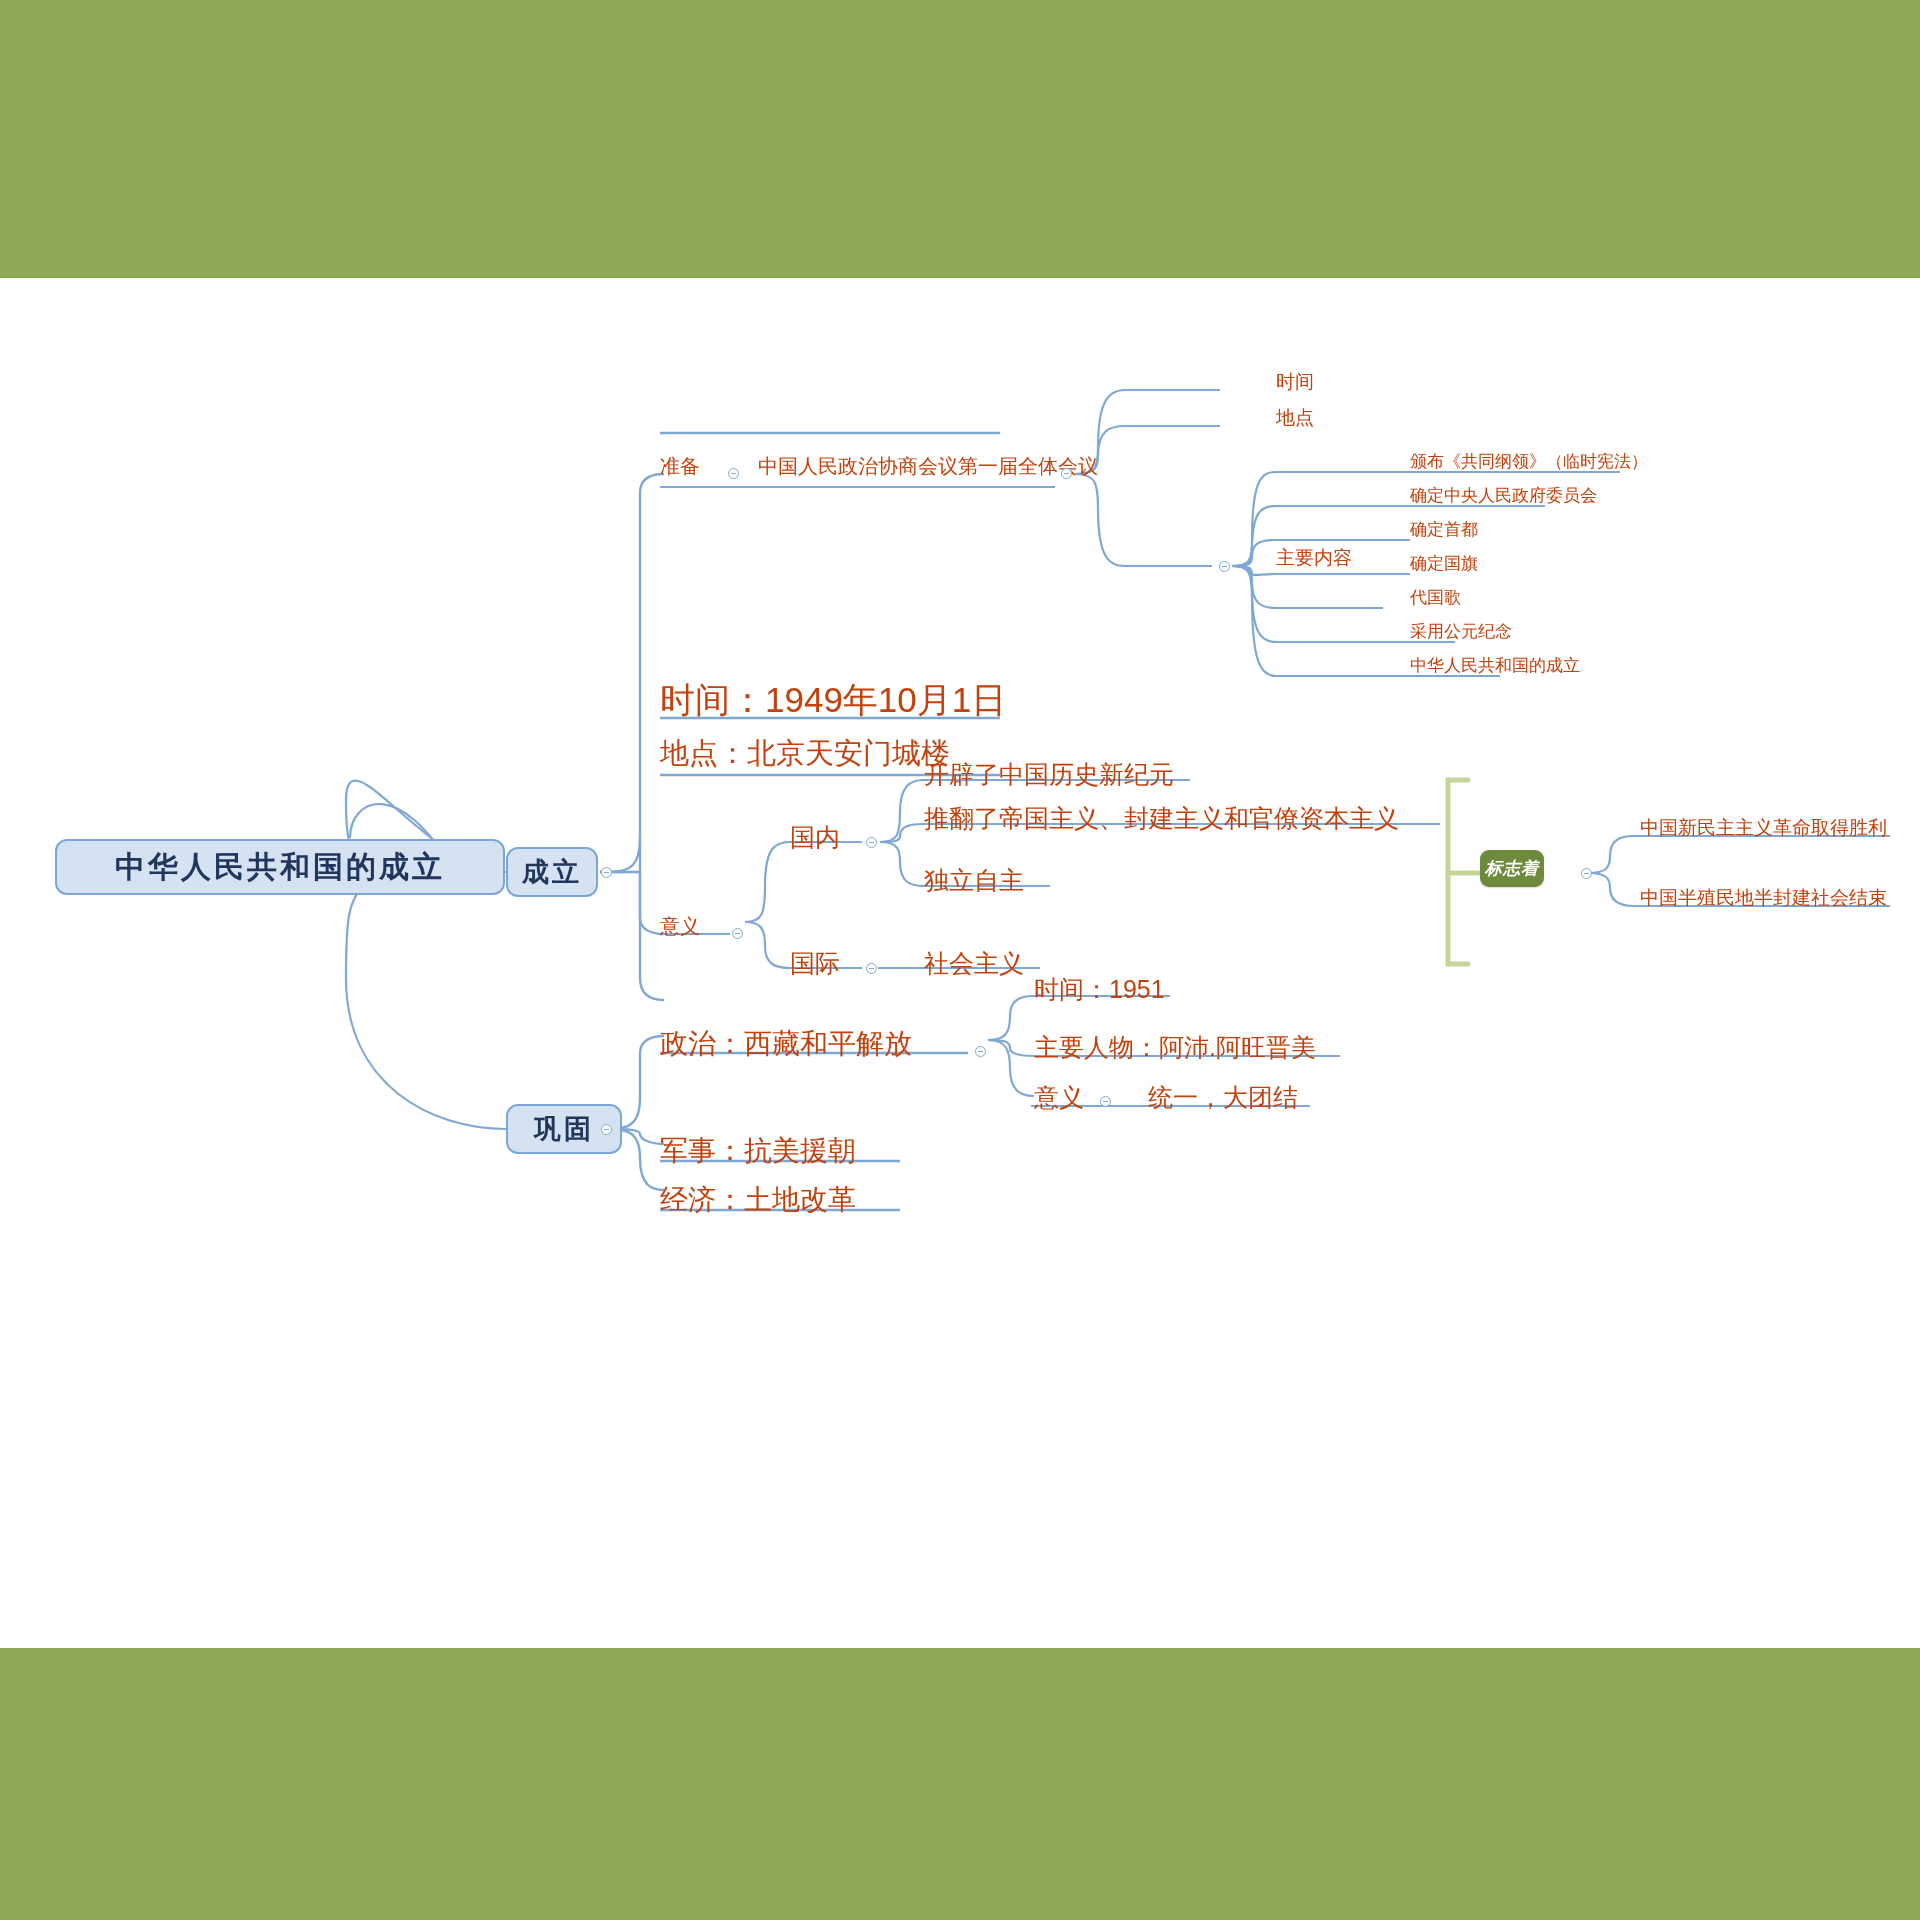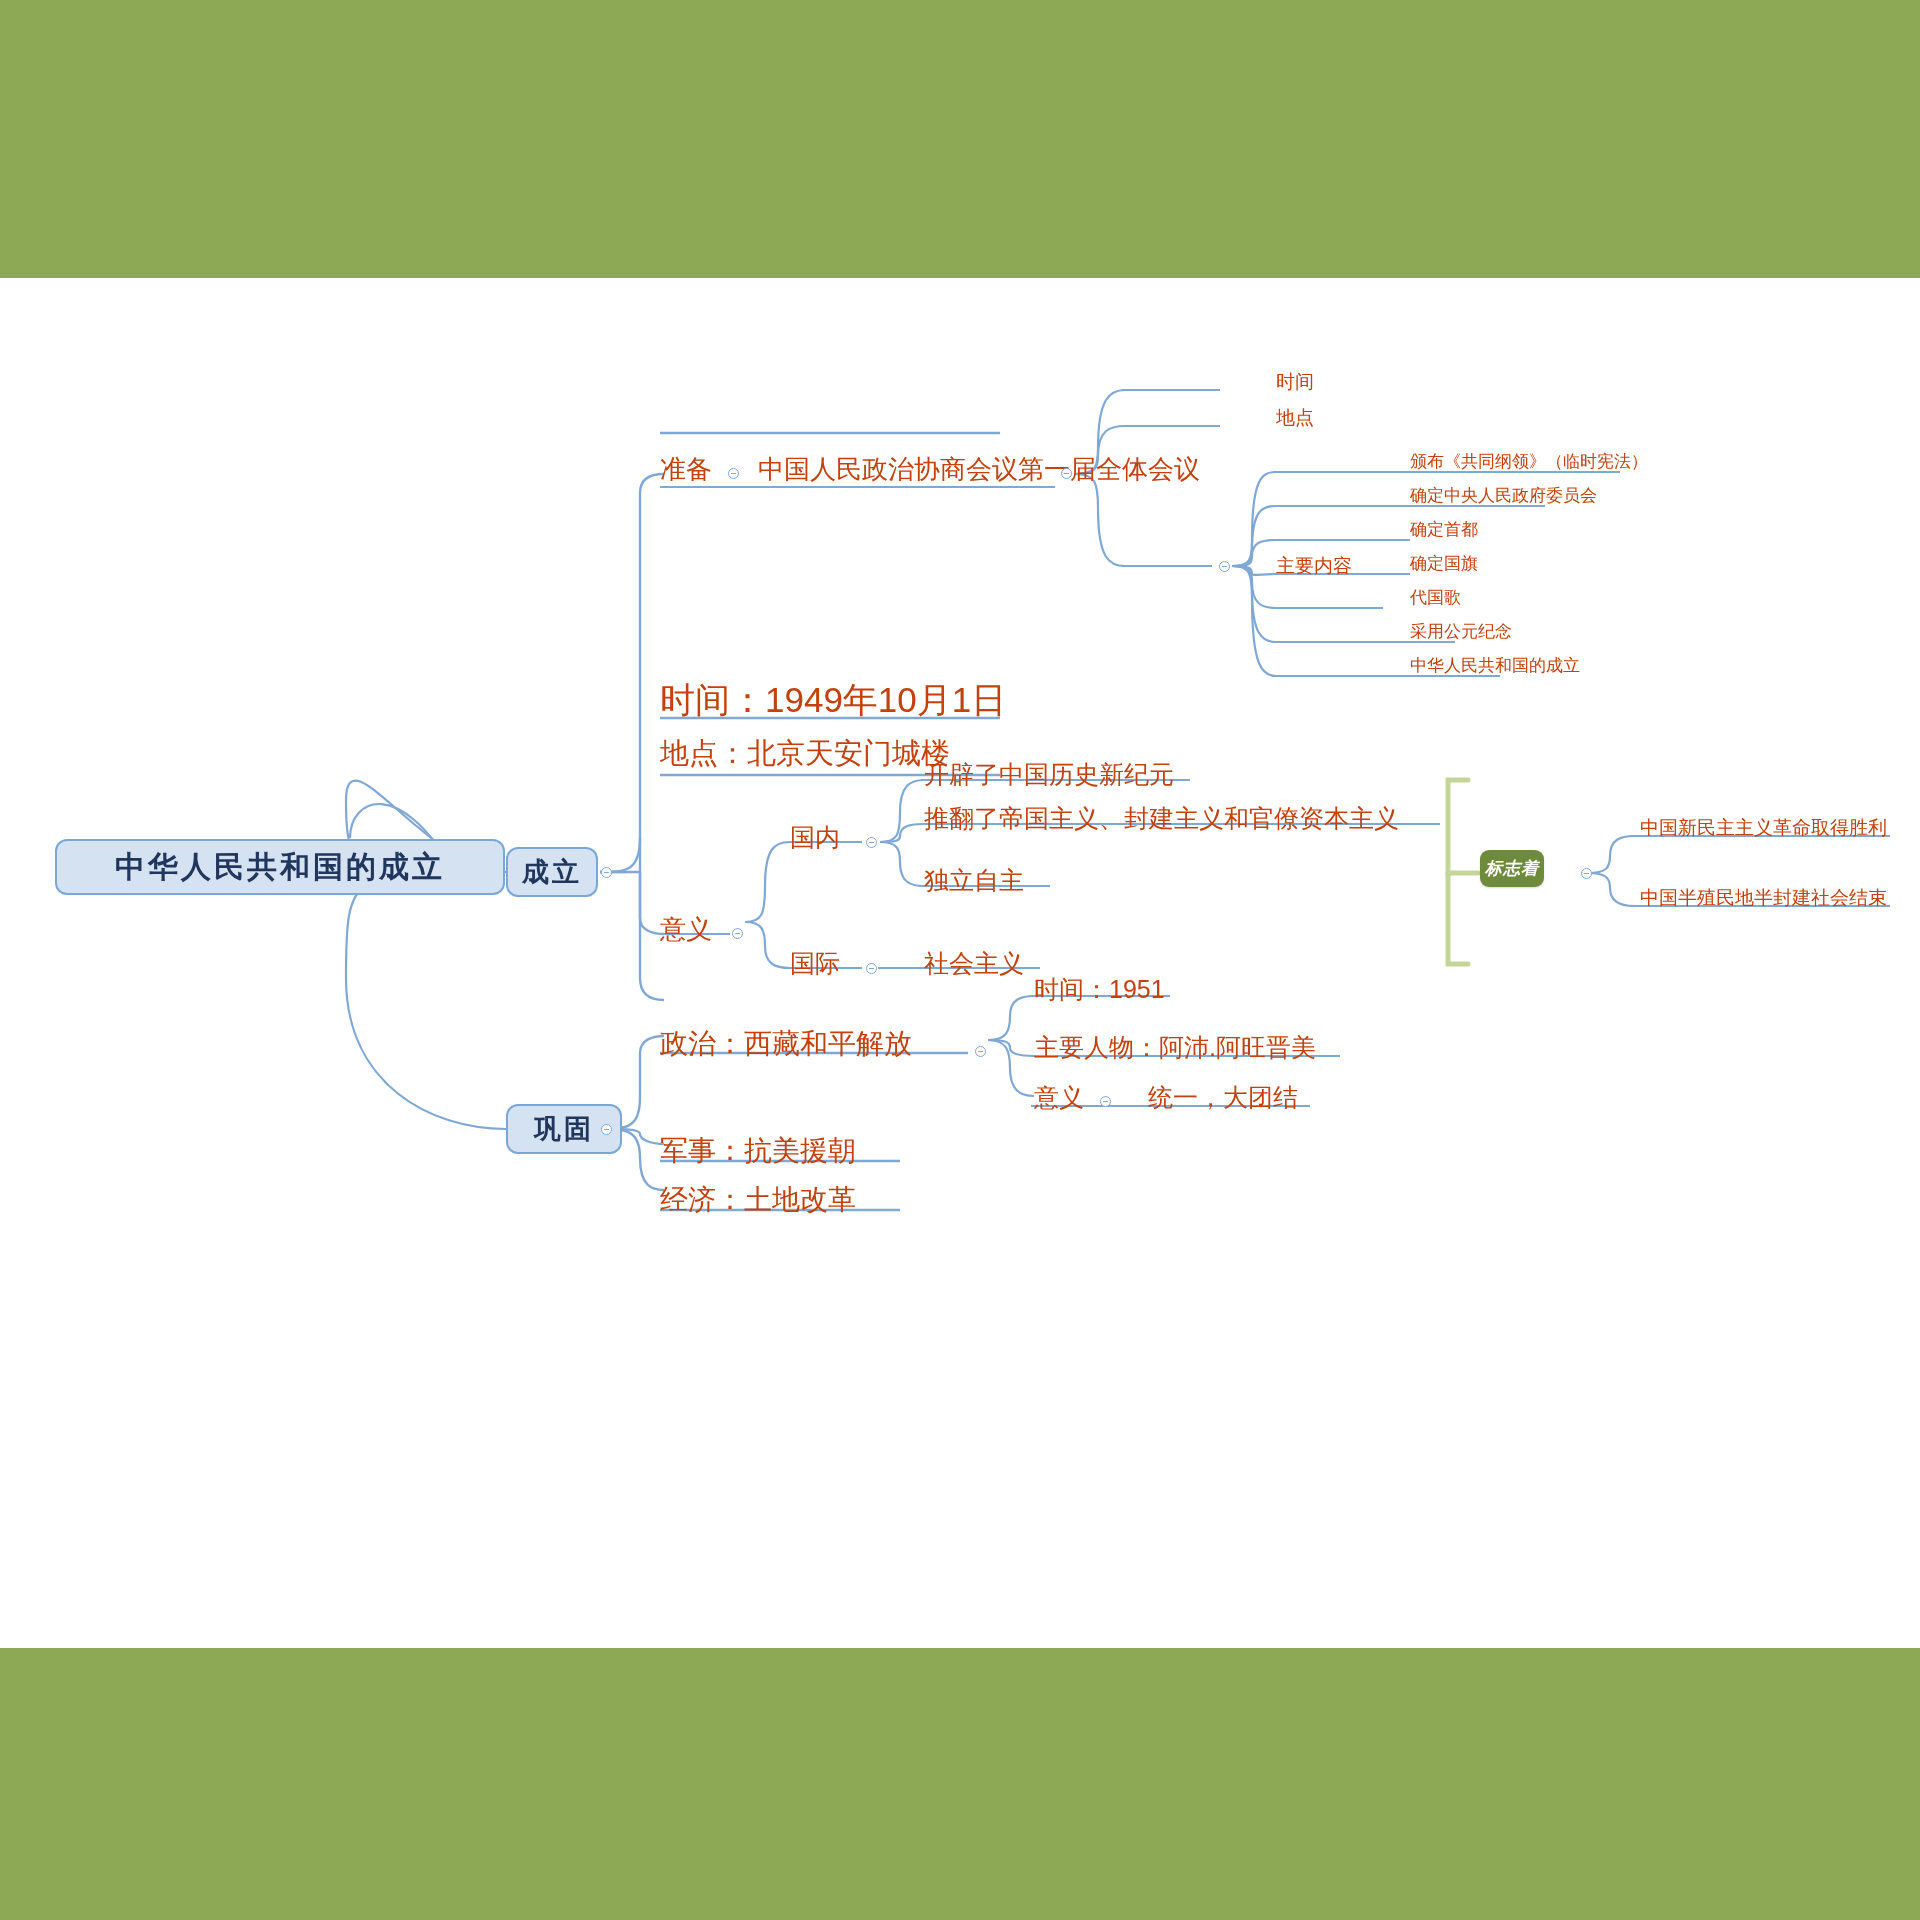--- a/index.html
+++ b/index.html
@@ -31,21 +31,21 @@
   }
   #root-node{
     left:55px;top:561px;width:450px;height:56px;
     font-size:30px;letter-spacing:3px;
   }
   #branch-cheng-li{left:506px;top:569px;width:92px;height:50px;font-size:27px;letter-spacing:3px;}
   #branch-gong-gu{left:506px;top:826px;width:116px;height:50px;font-size:27px;letter-spacing:3px;}
 
   
   .txt{position:absolute;white-space:nowrap;color:#c2410c;line-height:1;}
-  .lvl2{font-size:26px;}
+  .lvl2{font-size:20px;}
   .lvl3{font-size:25px;}
   .lvl4{font-size:19px;}
   .lvl5{font-size:17px;}
 
   
   .dot{
     position:absolute;width:11px;height:11px;border-radius:50%;
     border:1.4px solid #7FA8D4;background:#ffffff;box-sizing:border-box;
   }
   .dot::after{
@@ -177,21 +177,21 @@
   </div>
   <div class="dot" style="left:601px;top:846px;"></div>
 
   <div class="txt lvl2" style="left:660px;top:178px;">准备</div>
   <div class="dot" style="left:728px;top:190px;"></div>
   <div class="txt lvl2" style="left:758px;top:178px;">中国人民政治协商会议第一届全体会议</div>
   <div class="dot" style="left:1061px;top:190px;"></div>
 
   <div class="txt lvl4" style="left:1276px;top:94px;">时间</div>
   <div class="txt lvl4" style="left:1276px;top:130px;">地点</div>
-  <div class="txt lvl4" style="left:1276px;top:270px;margin-top:8px;">主要内容</div>
+  <div class="txt lvl4" style="left:1276px;top:270px;">主要内容</div>
   <div class="dot" style="left:1219px;top:283px;"></div>
 
   <div class="txt lvl5" style="left:1410px;top:175px;">颁布《共同纲领》（临时宪法）</div>
   <div class="txt lvl5" style="left:1410px;top:209px;">确定中央人民政府委员会</div>
   <div class="txt lvl5" style="left:1410px;top:243px;">确定首都</div>
   <div class="txt lvl5" style="left:1410px;top:277px;">确定国旗</div>
   <div class="txt lvl5" style="left:1410px;top:311px;">代国歌</div>
   <div class="txt lvl5" style="left:1410px;top:345px;">采用公元纪念</div>
   <div class="txt lvl5" style="left:1410px;top:379px;">中华人民共和国的成立</div>
 

